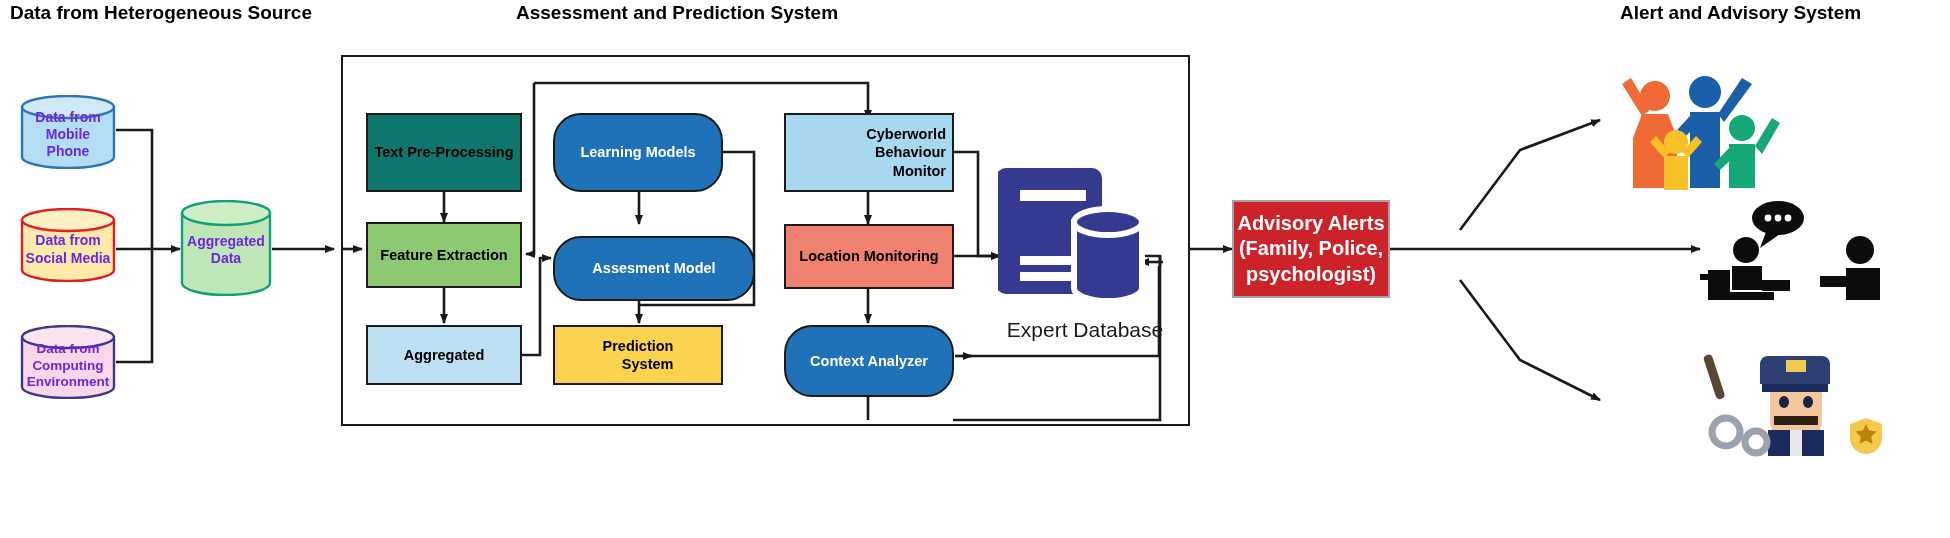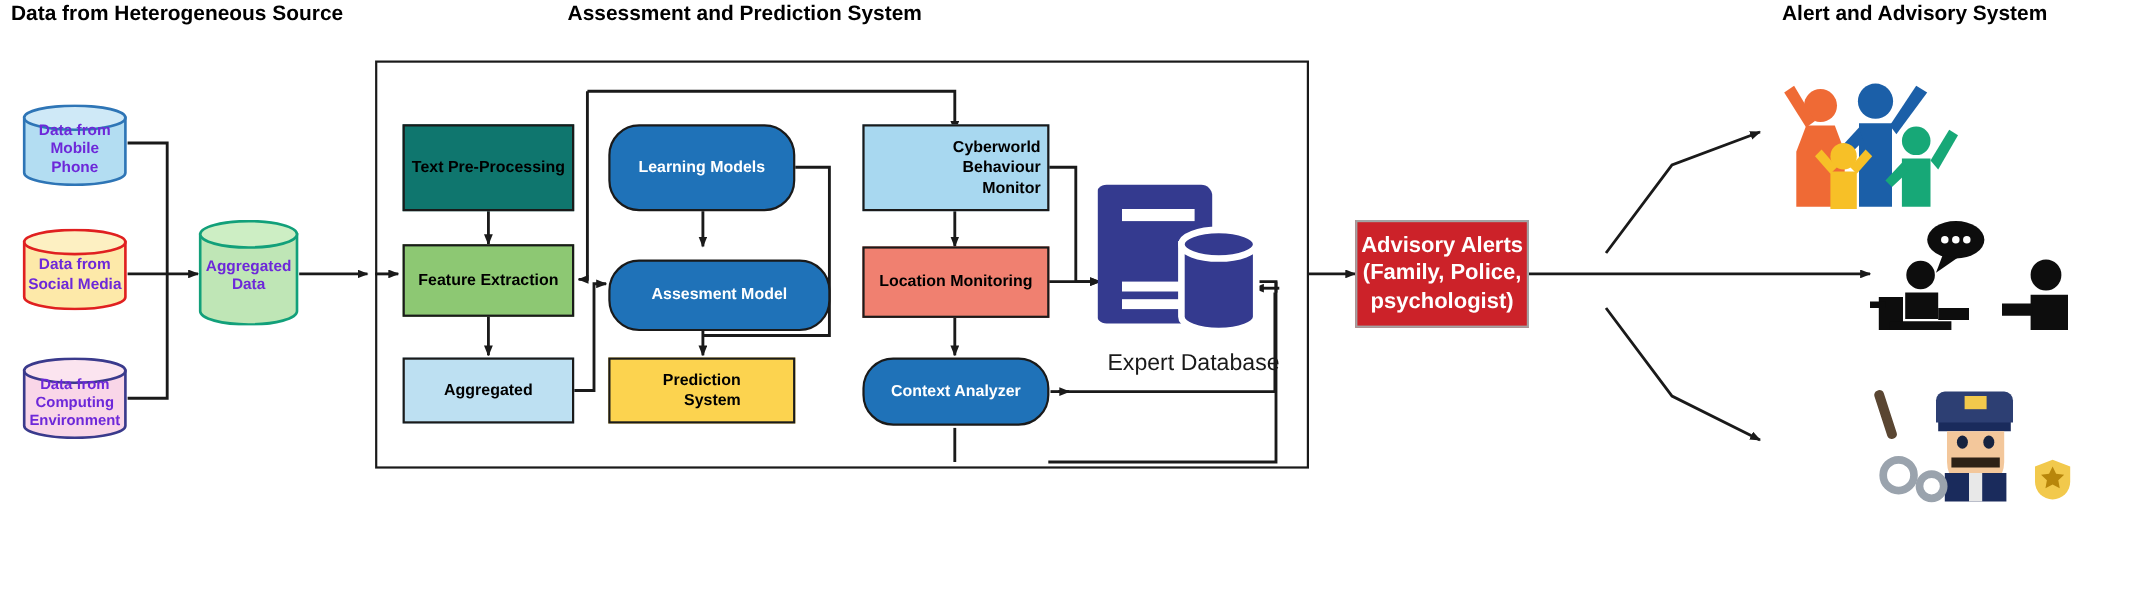--- a/index.html
+++ b/index.html
@@ -144,21 +144,21 @@
   <div class="node lt" style="left:366px;top:325px;width:156px;height:60px;background:#bde0f2;">Aggregated</div>
 
   <div class="node dk" style="left:553px;top:113px;width:170px;height:79px;background:#1f72b8;">Learning Models</div>
   <div class="node dk" style="left:553px;top:236px;width:202px;height:65px;background:#1f72b8;">Assesment Model</div>
   <div class="node lt" style="left:553px;top:325px;width:170px;height:60px;background:#fcd34f;white-space:pre-line;">Prediction
 System</div>
 
   <div class="node lt" style="left:784px;top:113px;width:170px;height:79px;background:#a8d8f0;white-space:pre-line;">Cyberworld Behaviour
 Monitor</div>
   <div class="node lt" style="left:784px;top:224px;width:170px;height:65px;background:#f08070;">Location Monitoring</div>
-  <div class="node dk" style="left:784px;top:325px;width:170px;height:62px;background:#1f72b8;">Context Analyzer</div>
+  <div class="node dk" style="left:784px;top:325px;width:170px;height:72px;background:#1f72b8;">Context Analyzer</div>
 
   <div class="dbwrap" style="left:998px;top:160px;width:170px;height:145px;">
     <svg width="170" height="145" viewBox="0 0 170 145">
 
       <path d="M8,8 h86 a10,10 0 0 1 10,10 v116 h-96 a10,10 0 0 1 -10,-10 v-106 a10,10 0 0 1 10,-10 z" fill="#343a8f"></path>
       <rect x="22" y="30" width="66" height="11" fill="#ffffff"></rect>
       <rect x="22" y="96" width="66" height="9" fill="#ffffff"></rect>
       <rect x="22" y="112" width="66" height="9" fill="#ffffff"></rect>
 
       <path d="M76,62 L76,128 A34,13 0 0 0 144,128 L144,62 Z" fill="#343a8f" stroke="#ffffff" stroke-width="6"></path>

